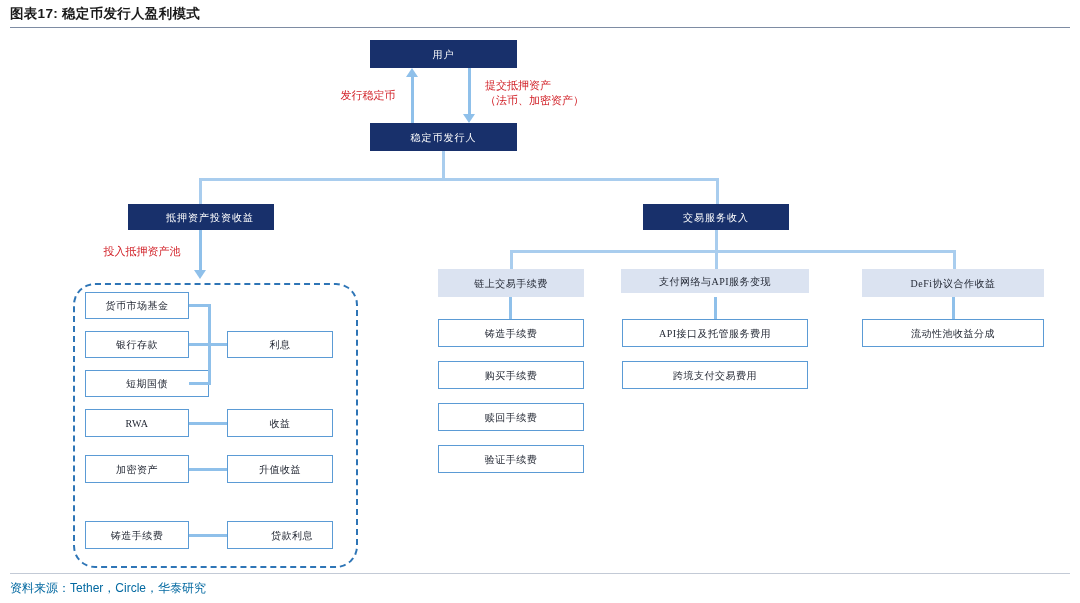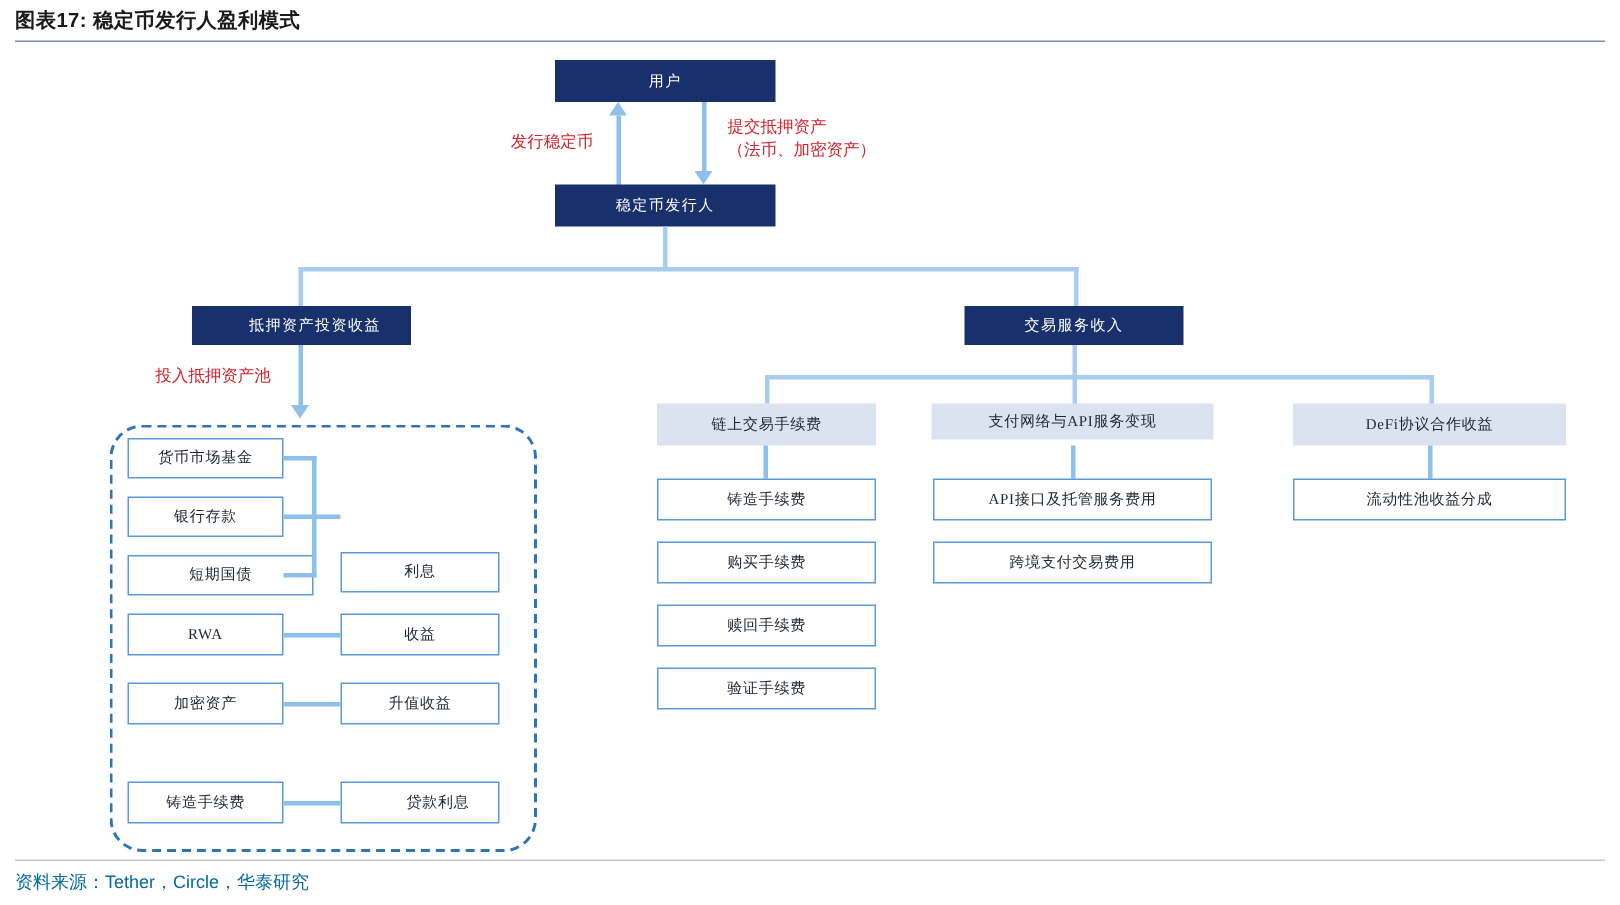--- a/index.html
+++ b/index.html
@@ -182,21 +182,21 @@
   <div class="node white" style="left:85px; top:409px; width:104px; height:28px;">
     <span>RWA</span>
   </div>
   <div class="node white" style="left:85px; top:455px; width:104px; height:28px;">
     <span>加密资产</span>
   </div>
   <div class="node white" style="left:85px; top:521px; width:104px; height:28px;">
     <span>铸造手续费</span>
   </div>
 
-  <div class="node white" style="left:227px; top:331px; width:106px; height:27px;margin-top:37px;">
+  <div class="node white" style="left:227px; top:331px; width:106px; height:27px;">
     <span>利息</span>
   </div>
   <div class="node white" style="left:227px; top:409px; width:106px; height:28px;">
     <span>收益</span>
   </div>
   <div class="node white" style="left:227px; top:455px; width:106px; height:28px;">
     <span>升值收益</span>
   </div>
   <div class="node white" style="left:227px; top:521px; width:106px; height:28px;padding-left:24px;">
     <span>贷款利息</span>

